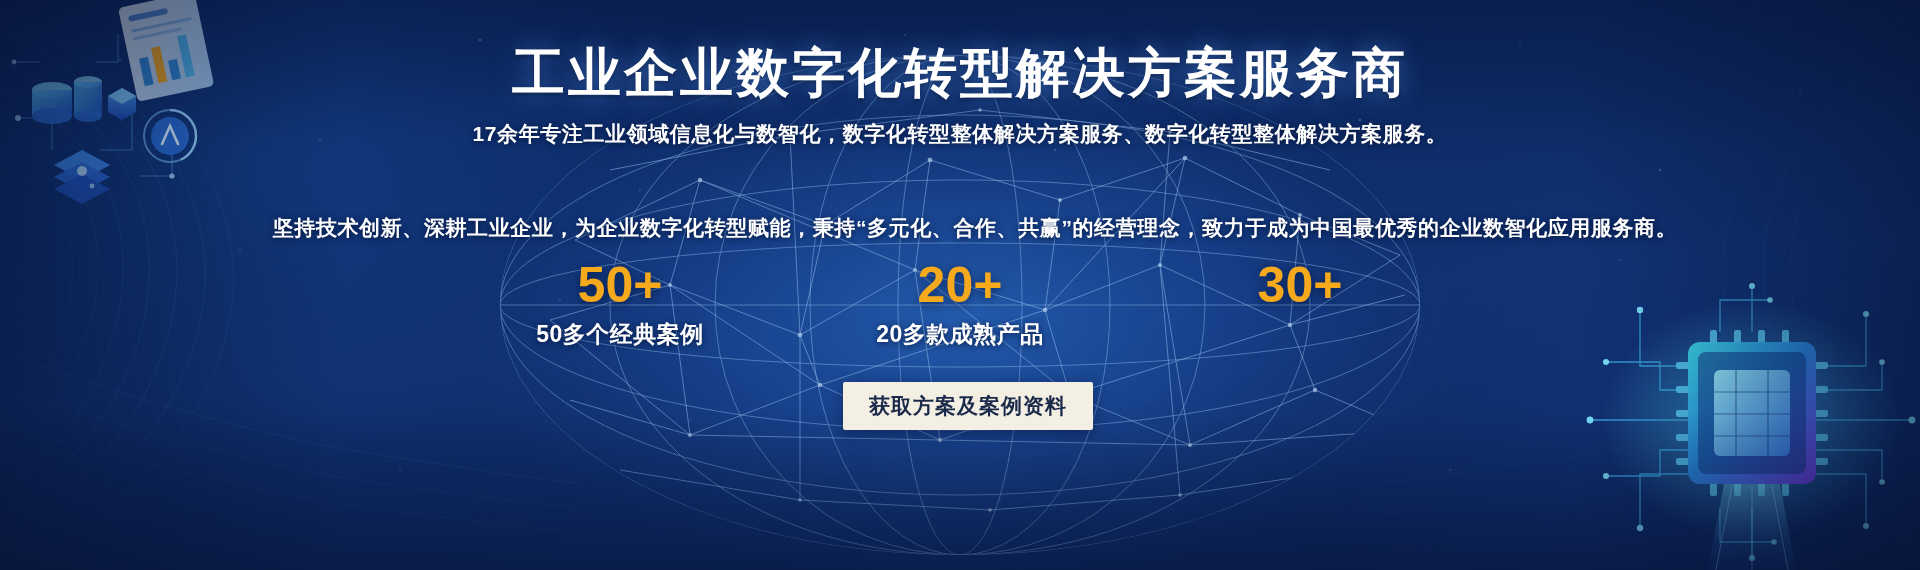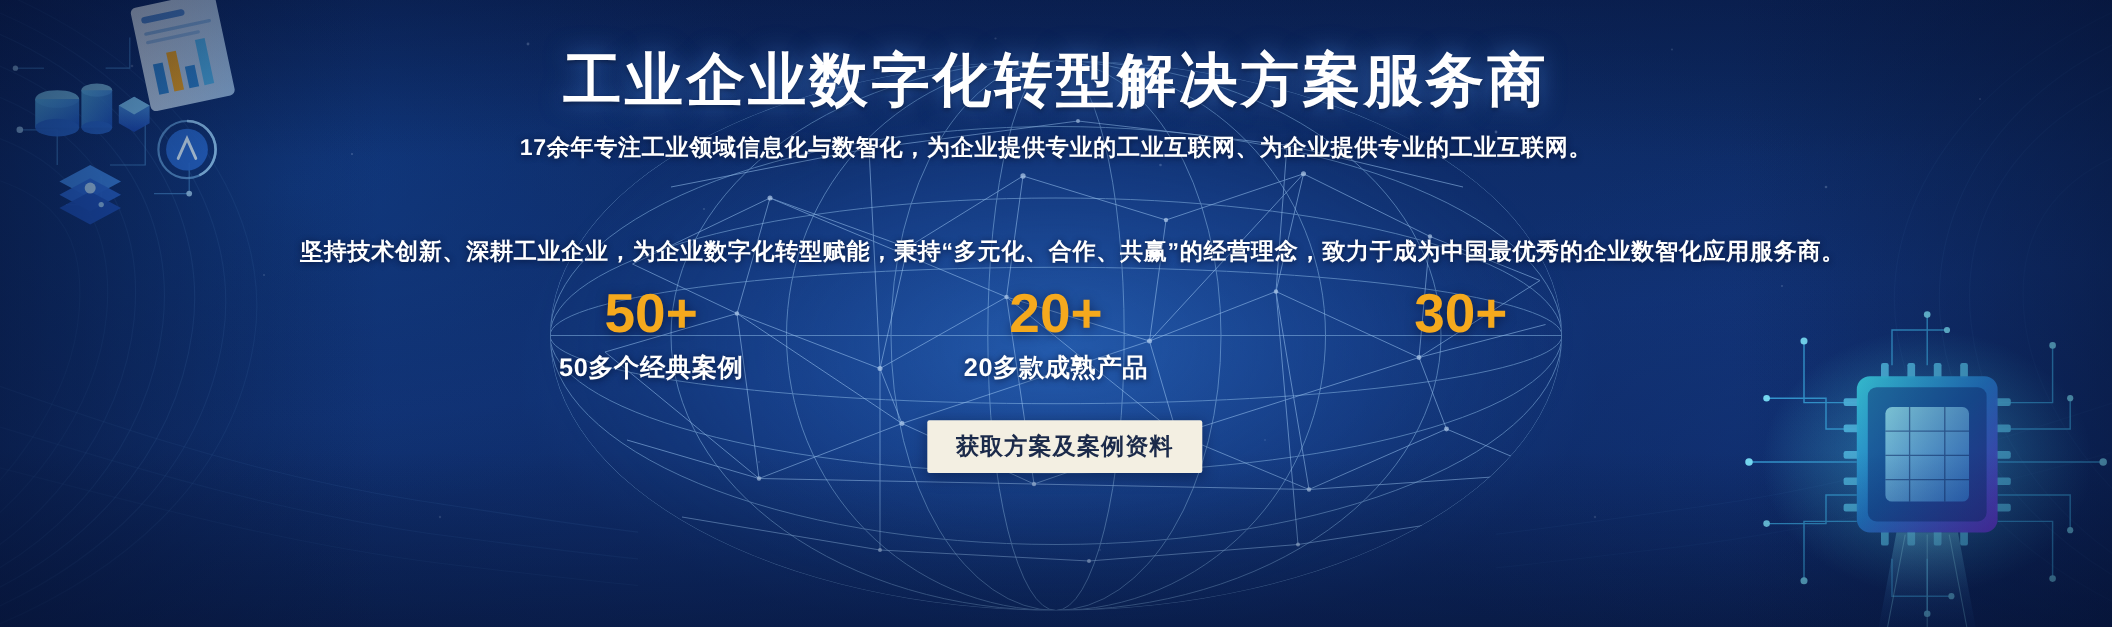--- a/index.html
+++ b/index.html
@@ -39,21 +39,21 @@
     text-shadow:0 0 22px rgba(90,160,255,.55),0 2px 4px rgba(0,8,30,.6);
   }
   .sub{
     position:absolute;left:0;right:0;color:#ffffff;font-weight:bold;
     text-shadow:0 1px 6px rgba(3,14,45,.85);
   }
   .sub1{top:120px;font-size:21px;letter-spacing:.6px;}
   .sub2{top:168px;font-size:21px;letter-spacing:.6px;}
   .sub3{top:214px;font-size:21px;letter-spacing:.6px;padding-left:30px;}
 
-  .stats{position:absolute;top:258px;left:0;right:0;display:flex;justify-content:center;gap:112px;}
+  .stats{position:absolute;top:258px;left:0;right:0;display:flex;justify-content:center;gap:84px;}
   .stat{width:256px;text-align:center;}
   .stat-num{font-size:50px;font-weight:bold;color:#f5a91d;line-height:1.1;
     text-shadow:0 2px 10px rgba(0,10,40,.55);}
   .stat-label{font-size:23px;font-weight:bold;color:#ffffff;margin-top:6px;
     text-shadow:0 1px 6px rgba(3,14,45,.8);letter-spacing:.5px;}
 
   .cta-wrap{position:absolute;top:382px;left:0;right:0;display:flex;justify-content:center;padding-left:16px;}
   .cta{
     background:#f3efe2;color:#1b2a4a;border:none;
     font-family:"Liberation Sans","DejaVu Sans",sans-serif;
@@ -358,21 +358,21 @@
         <path d="M252,216 L268,300"></path>
     </g>
   </svg>
 
   <div class="vignette"></div>
 
   <div class="content">
 
     <div class="title">工业企业数字化转型解决方案服务商</div>
 
-    <div class="sub sub1">17余年专注工业领域信息化与数智化，为企业提供专业的工业互联网、为企业提供专业的工业互联网。</div>
+    <div class="sub sub1">17余年专注工业领域信息化与数智化，数字化转型整体解决方案服务、数字化转型整体解决方案服务。</div>
     <div class="sub sub3">坚持技术创新、深耕工业企业，为企业数字化转型赋能，秉持“多元化、合作、共赢”的经营理念，致力于成为中国最优秀的企业数智化应用服务商。</div>
 
     <div class="stats">
       <div class="stat">
         <div class="stat-num">50+</div>
         <div class="stat-label">50多个经典案例</div>
       </div>
       <div class="stat">
         <div class="stat-num">20+</div>
         <div class="stat-label">20多款成熟产品</div>

